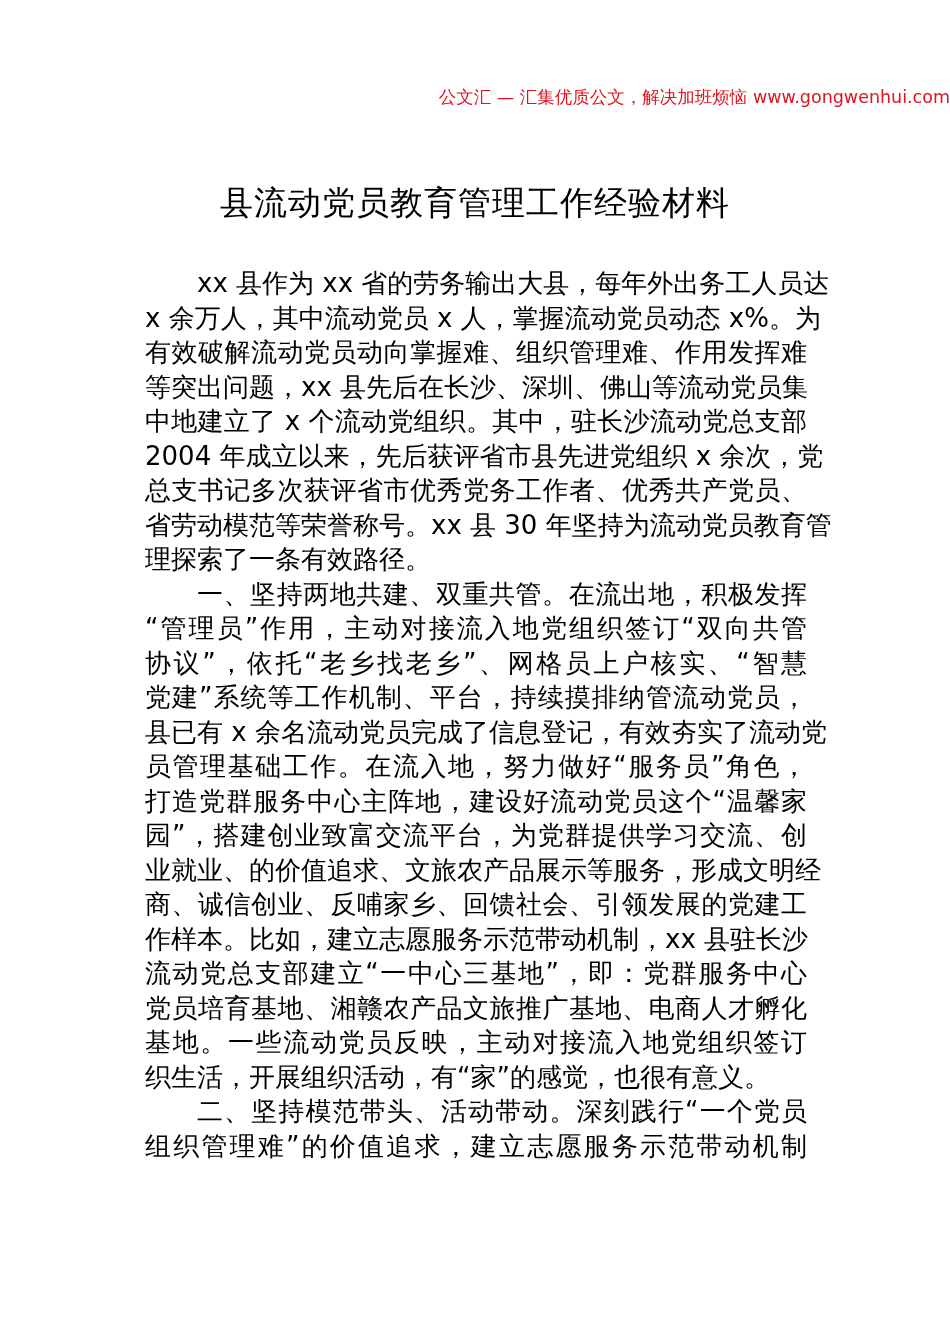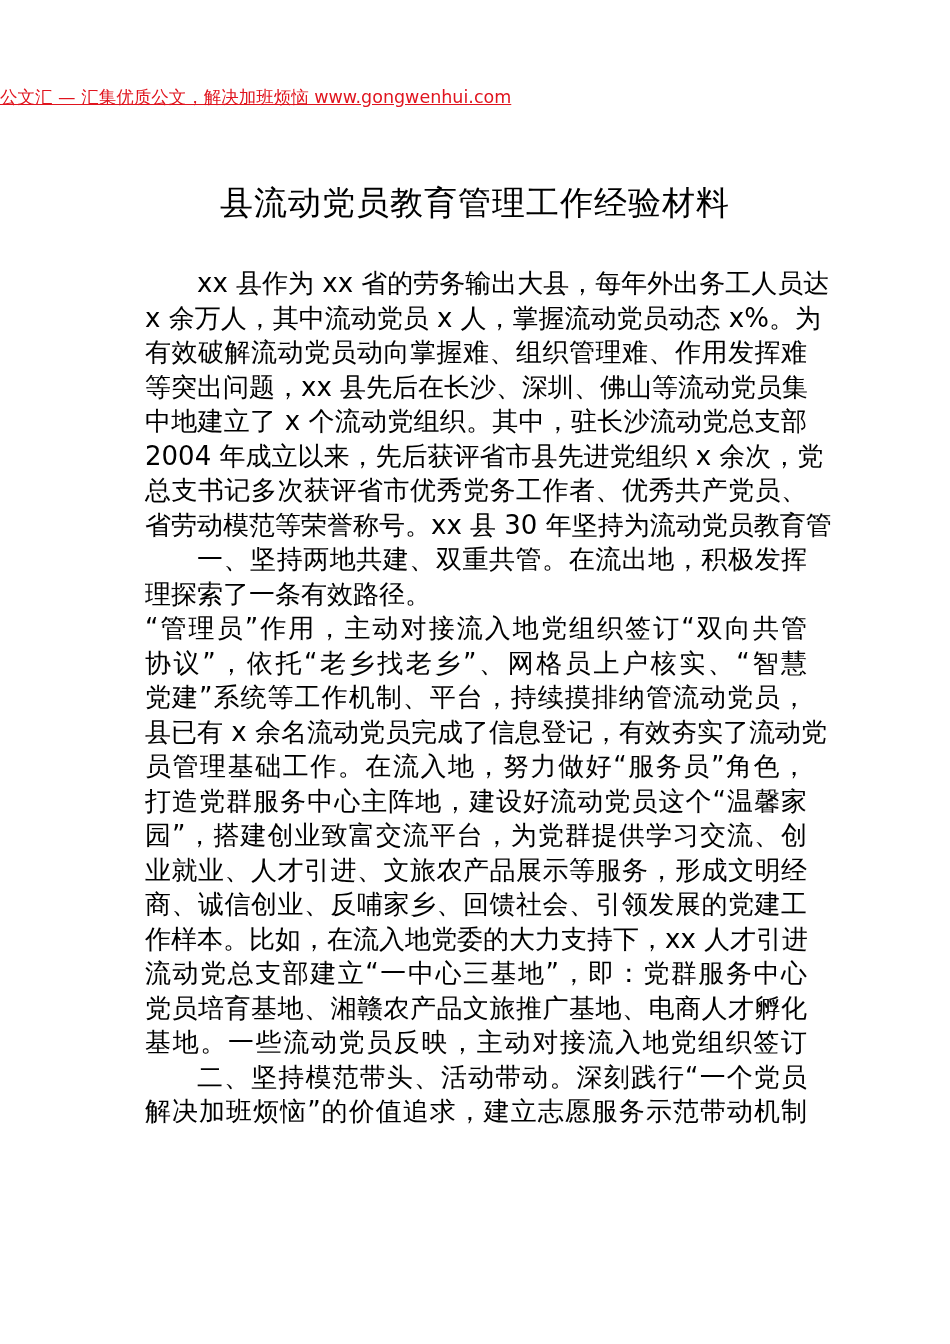--- a/index.html
+++ b/index.html
@@ -13,26 +13,25 @@
     position: relative;
     overflow: hidden;
     font-family: "DejaVu Sans", "Liberation Sans", sans-serif;
     color: #000000;
   }
   .header-banner {
     position: absolute;
     top: 84px;
     left: 0;
     width: 950px;
-    text-align: left;
+    text-align: right;
     font-size: 17.5px;
     color: #e0141e;
     letter-spacing: 0px;
     line-height: 26px;
-    text-decoration: underline;
   }
   .doc-title {
     position: absolute;
     top: 180px;
     left: 0;
     width: 950px;
     text-align: center;
     font-size: 33px;
     line-height: 46px;
     letter-spacing: 1px;
@@ -69,30 +68,31 @@
 
 <div class="doc-body">
   <span class="line indent">xx 县作为 xx 省的劳务输出大县，每年外出务工人员达</span>
   <span class="line">x 余万人，其中流动党员 x 人，掌握流动党员动态 x%。为</span>
   <span class="line">有效破解流动党员动向掌握难、组织管理难、作用发挥难</span>
   <span class="line">等突出问题，xx 县先后在长沙、深圳、佛山等流动党员集</span>
   <span class="line">中地建立了 x 个流动党组织。其中，驻长沙流动党总支部</span>
   <span class="line">2004 年成立以来，先后获评省市县先进党组织 x 余次，党</span>
   <span class="line">总支书记多次获评省市优秀党务工作者、优秀共产党员、</span>
   <span class="line">省劳动模范等荣誉称号。xx 县 30 年坚持为流动党员教育管</span>
+  <span class="line last">理探索了一条有效路径。</span>
   <span class="line indent">一、坚持两地共建、双重共管。在流出地，积极发挥</span>
-  <span class="line last">理探索了一条有效路径。</span>
   <span class="line">“管理员”作用，主动对接流入地党组织签订“双向共管</span>
   <span class="line">协议”，依托“老乡找老乡”、网格员上户核实、“智慧</span>
   <span class="line">党建”系统等工作机制、平台，持续摸排纳管流动党员，</span>
   <span class="line">县已有 x 余名流动党员完成了信息登记，有效夯实了流动党</span>
   <span class="line">员管理基础工作。在流入地，努力做好“服务员”角色，</span>
   <span class="line">打造党群服务中心主阵地，建设好流动党员这个“温馨家</span>
   <span class="line">园”，搭建创业致富交流平台，为党群提供学习交流、创</span>
-  <span class="line">业就业、人才引进、文旅农产品展示等服务，形成文明经</span>
+  <span class="line">业就业、的价值追求、文旅农产品展示等服务，形成文明经</span>
   <span class="line">商、诚信创业、反哺家乡、回馈社会、引领发展的党建工</span>
-  <span class="line">作样本。比如，在流入地党委的大力支持下，xx 人才引进</span>
+  <span class="line">作样本。比如，建立志愿服务示范带动机制，xx 县驻长沙</span>
   <span class="line">流动党总支部建立“一中心三基地”，即：党群服务中心</span>
   <span class="line">党员培育基地、湘赣农产品文旅推广基地、电商人才孵化</span>
   <span class="line">基地。一些流动党员反映，主动对接流入地党组织签订</span>
+  <span class="line last">织生活，开展组织活动，有“家”的感觉，也很有意义。</span>
   <span class="line indent">二、坚持模范带头、活动带动。深刻践行“一个党员</span>
-  <span class="line">解决加班烦恼”的价值追求，建立志愿服务示范带动机制</span>
+  <span class="line">组织管理难”的价值追求，建立志愿服务示范带动机制</span>
 </div>
 
 </body></html>

